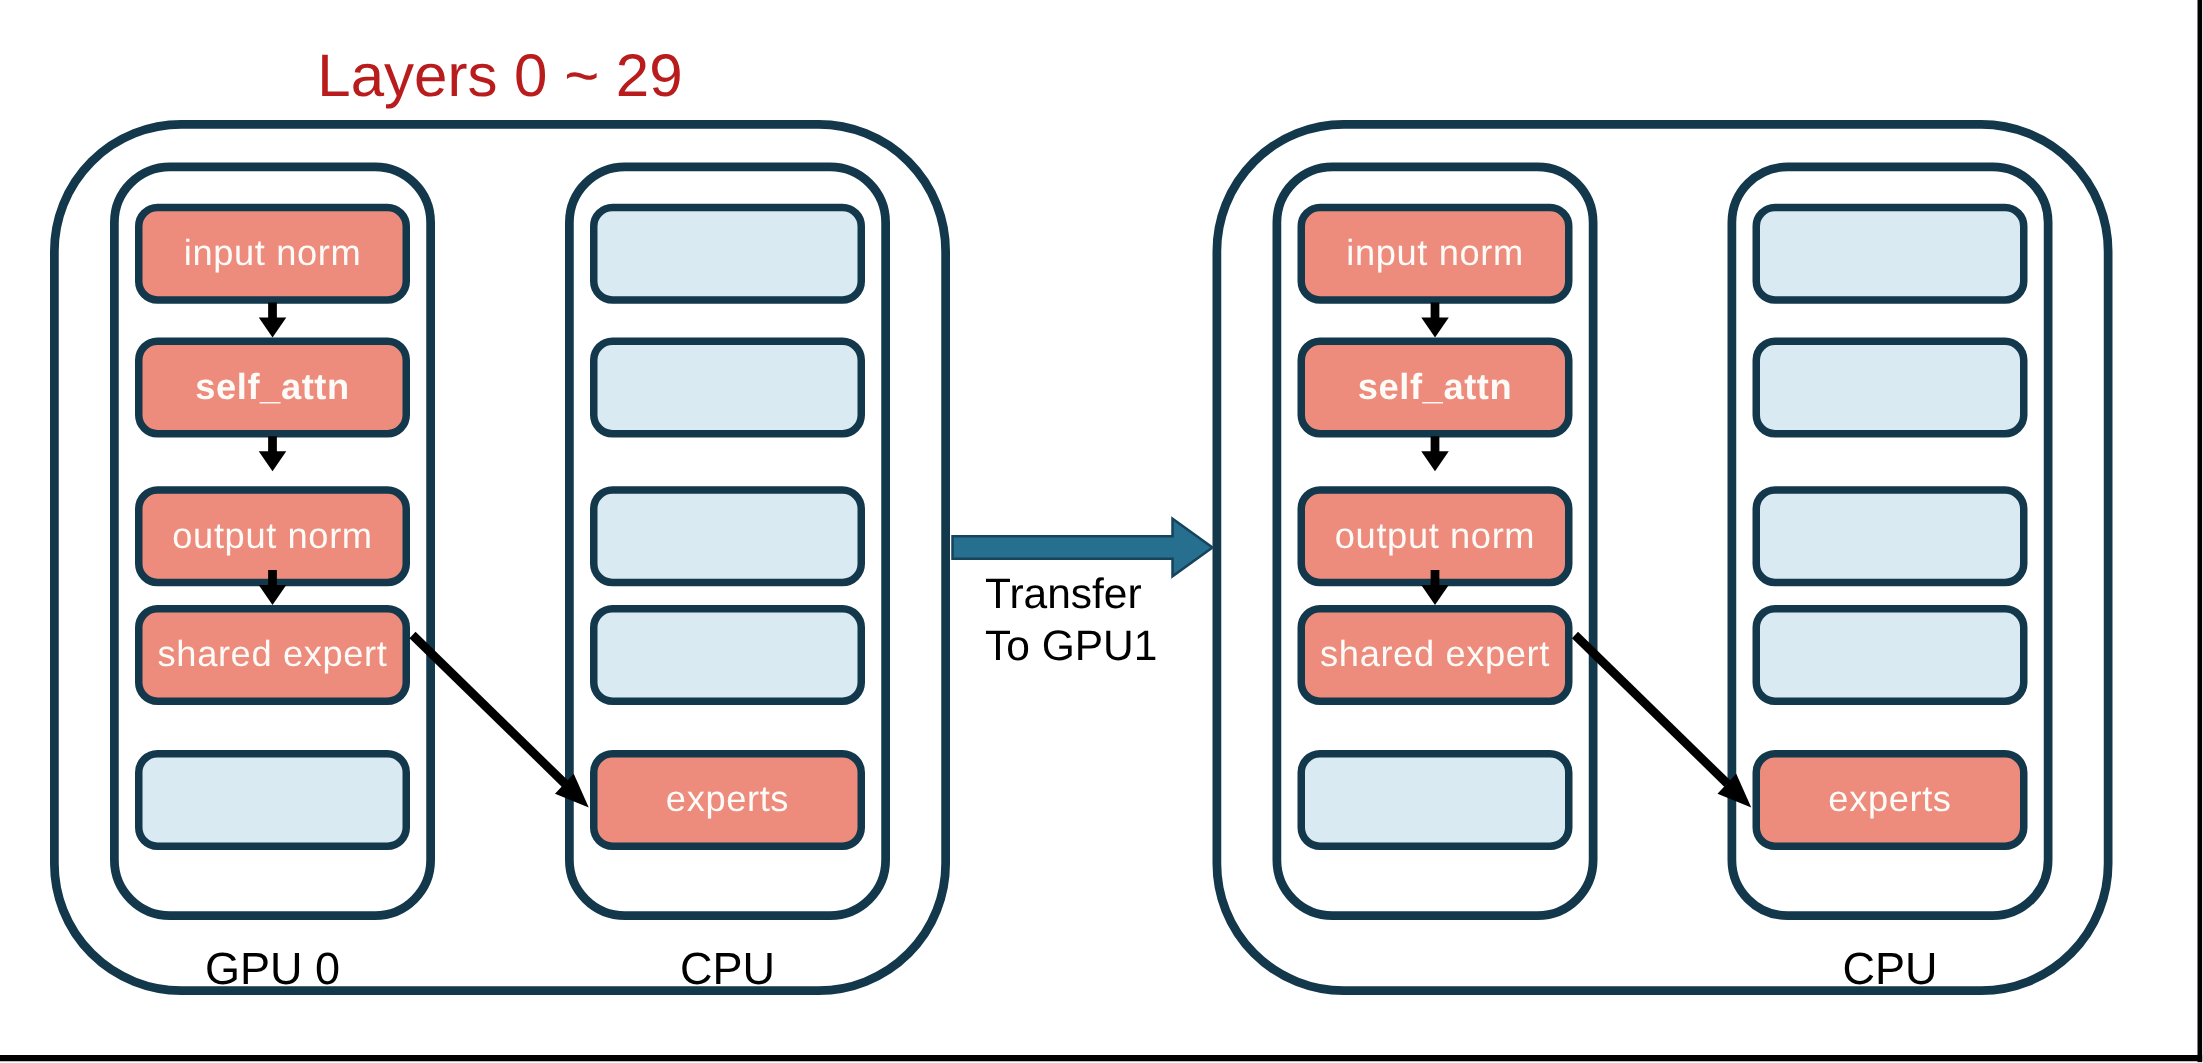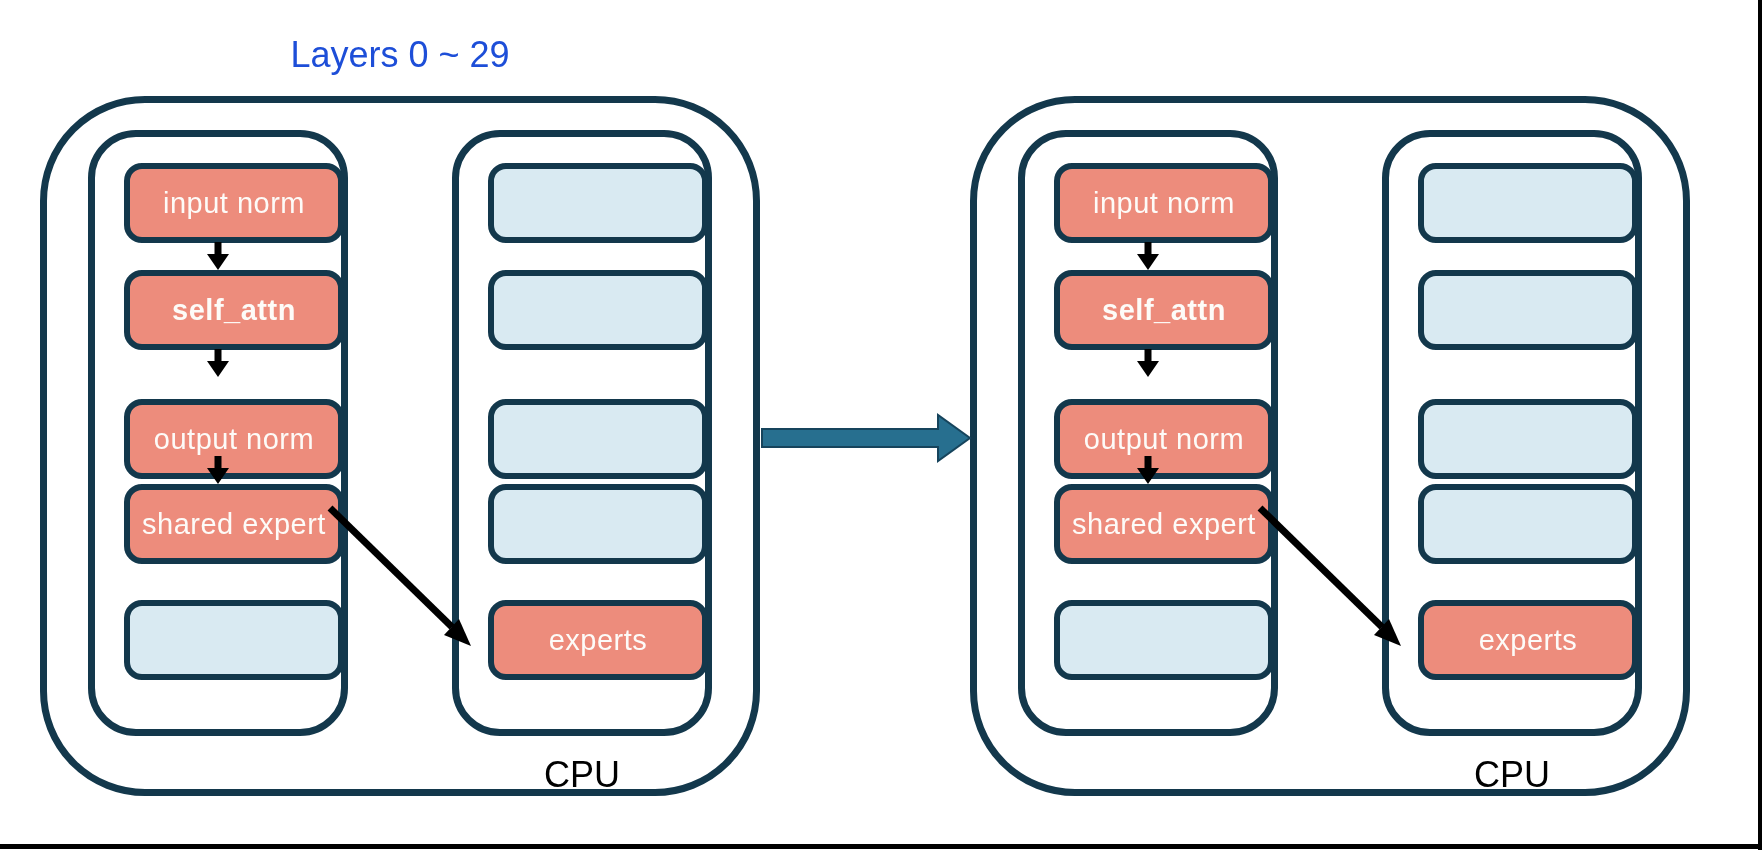--- a/index.html
+++ b/index.html
@@ -27,32 +27,31 @@
   .g1-gpu{left:1018px;} .g1-cpu{left:1382px;}
 
   .box{
     position:absolute;box-sizing:border-box;
     width:220px;height:80px;
     border:6px solid var(--navy);
     border-radius:18px;
     display:flex;align-items:center;justify-content:center;
     font-size:29px;color:var(--box-text);
     letter-spacing:0.5px;
-    margin-left:16px;
   }
   .salmon{background:var(--salmon);}
   .blue{background:var(--lightblue);}
   .x-g0-gpu{left:108px;} .x-g0-cpu{left:472px;}
   .x-g1-gpu{left:1038px;} .x-g1-cpu{left:1402px;}
-  .slot1{top:163px;} .slot2{top:270px;font-weight:bold;} .slot3{top:399px;}
+  .slot1{top:163px;} .slot2{top:270px;font-weight:bold;} .slot3{top:389px;}
   .slot4{top:484px;text-align:right;} .slot5{top:600px;}
 
   .title{
     position:absolute;top:34px;width:720px;
-    text-align:center;font-size:36px;color:#1d4ed8;
+    text-align:center;font-size:48px;color:#b91c1c;
   }
   .title.g0{left:40px;}
   .title.g1{left:970px;}
 
   .devlabel{
     position:absolute;top:754px;width:260px;
     text-align:center;font-size:36px;color:#000000;
   }
   .dl-g0-gpu{left:88px;} .dl-g0-cpu{left:452px;}
   .dl-g1-gpu{left:1018px;} .dl-g1-cpu{left:1382px;}
@@ -81,40 +80,45 @@
   <div class="box salmon x-g0-gpu slot3">output norm</div>
   <div class="box salmon x-g0-gpu slot4">shared expert</div>
   <div class="box blue x-g0-gpu slot5"></div>
 
   <div class="box blue x-g0-cpu slot1"></div>
   <div class="box blue x-g0-cpu slot2"></div>
   <div class="box blue x-g0-cpu slot3"></div>
   <div class="box blue x-g0-cpu slot4"></div>
   <div class="box salmon x-g0-cpu slot5">experts</div>
 
+  <div class="devlabel dl-g0-gpu">GPU 0</div>
   <div class="devlabel dl-g0-cpu">CPU</div>
 
   <div class="rect outer g1-outer"></div>
   <div class="rect col g1-gpu"></div>
   <div class="rect col g1-cpu"></div>
 
   <div class="box salmon x-g1-gpu slot1">input norm</div>
   <div class="box salmon x-g1-gpu slot2">self_attn</div>
   <div class="box salmon x-g1-gpu slot3">output norm</div>
   <div class="box salmon x-g1-gpu slot4">shared expert</div>
   <div class="box blue x-g1-gpu slot5"></div>
 
   <div class="box blue x-g1-cpu slot1"></div>
   <div class="box blue x-g1-cpu slot2"></div>
   <div class="box blue x-g1-cpu slot3"></div>
   <div class="box blue x-g1-cpu slot4"></div>
   <div class="box salmon x-g1-cpu slot5">experts</div>
 
   <div class="devlabel dl-g1-cpu">CPU</div>
 
+  <div class="transfer-label">
+    <div>Transfer</div>
+    <div>To GPU1</div>
+  </div>
 
   <svg class="overlay" width="1762" height="850" viewBox="0 0 1762 850">
 
     <g stroke="#000000" fill="#000000">
       <line x1="218" y1="242" x2="218" y2="256" stroke-width="7"></line>
       <polygon points="207,254 229,254 218,270" stroke="none"></polygon>
       <line x1="218" y1="349" x2="218" y2="363" stroke-width="7"></line>
       <polygon points="207,361 229,361 218,377" stroke="none"></polygon>
       <line x1="218" y1="456" x2="218" y2="470" stroke-width="7"></line>
       <polygon points="207,468 229,468 218,484" stroke="none"></polygon>

